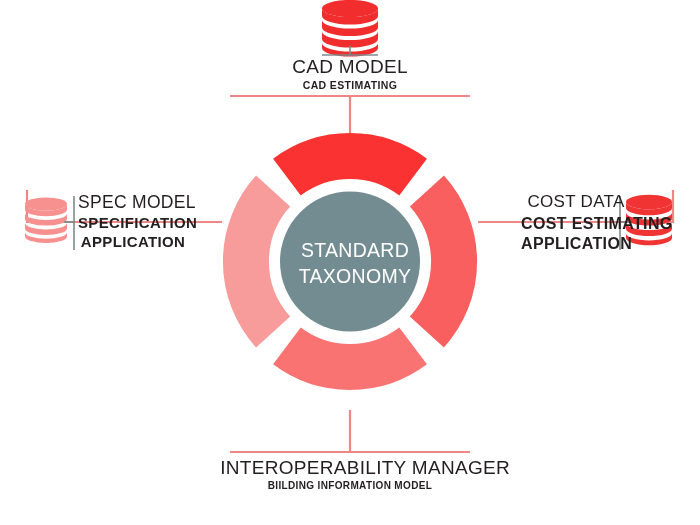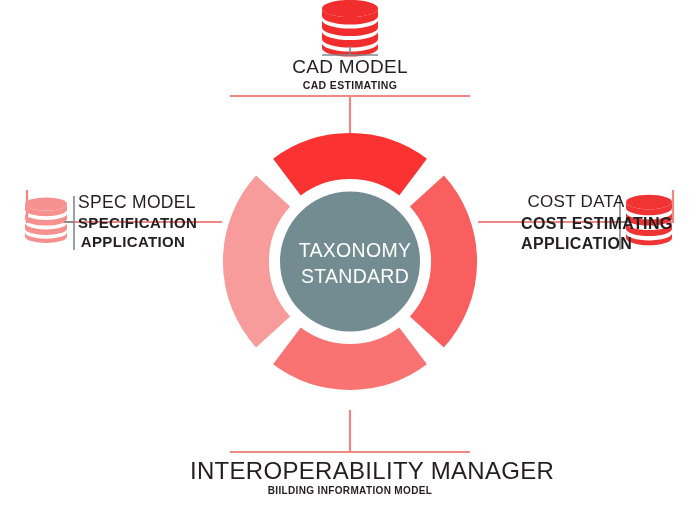--- a/index.html
+++ b/index.html
@@ -50,21 +50,21 @@
     left: 250px;
     top: 57px;
     width: 200px;
   }
   
   #iom-block {
     left: 190px;
     top: 458px;
     width: 320px;
   }
-  #iom-block .node-title { font-size: 24px; }
+  #iom-block .node-title { font-size: 19px; text-align: right; }
   #iom-block .node-sub { font-size: 10px; }
 
   
   #spec-block {
     left: 78px;
     top: 193px;
     width: 110px;
     text-align: center;
   }
   #spec-block .node-title { font-size: 17.5px; }
@@ -125,22 +125,22 @@
 
       <path stroke="#F79B9B" d="M 273.1 332.0 A 105 105 0 0 1 273.1 191.0"></path>
     </g>
 
     <circle cx="350" cy="261.5" r="76" fill="#ffffff"></circle>
 
     <circle cx="350" cy="261.5" r="70" fill="#738C92"></circle>
   </svg>
 
   <div class="center-text">
+    <span>STANDARD</span>
     <span>TAXONOMY</span>
-    <span>STANDARD</span>
   </div>
 
   <svg class="layer" viewBox="0 0 700 525">
 
     <g transform="translate(350,28)">
       <g fill="#F22D2D">
         <ellipse cx="0" cy="-19.5" rx="28" ry="8.6"></ellipse>
         <path d="M -28 -19.5 L -28 -12 A 28 8.6 0 0 0 28 -12 L 28 -19.5 A 28 8.6 0 0 1 -28 -19.5 Z"></path>
         <path d="M -28 -8.0 L -28 -0.5 A 28 8.6 0 0 0 28 -0.5 L 28 -8.0 A 28 8.6 0 0 1 -28 -8.0 Z"></path>
         <path d="M -28 3.5 L -28 11 A 28 8.6 0 0 0 28 11 L 28 3.5 A 28 8.6 0 0 1 -28 3.5 Z"></path>

